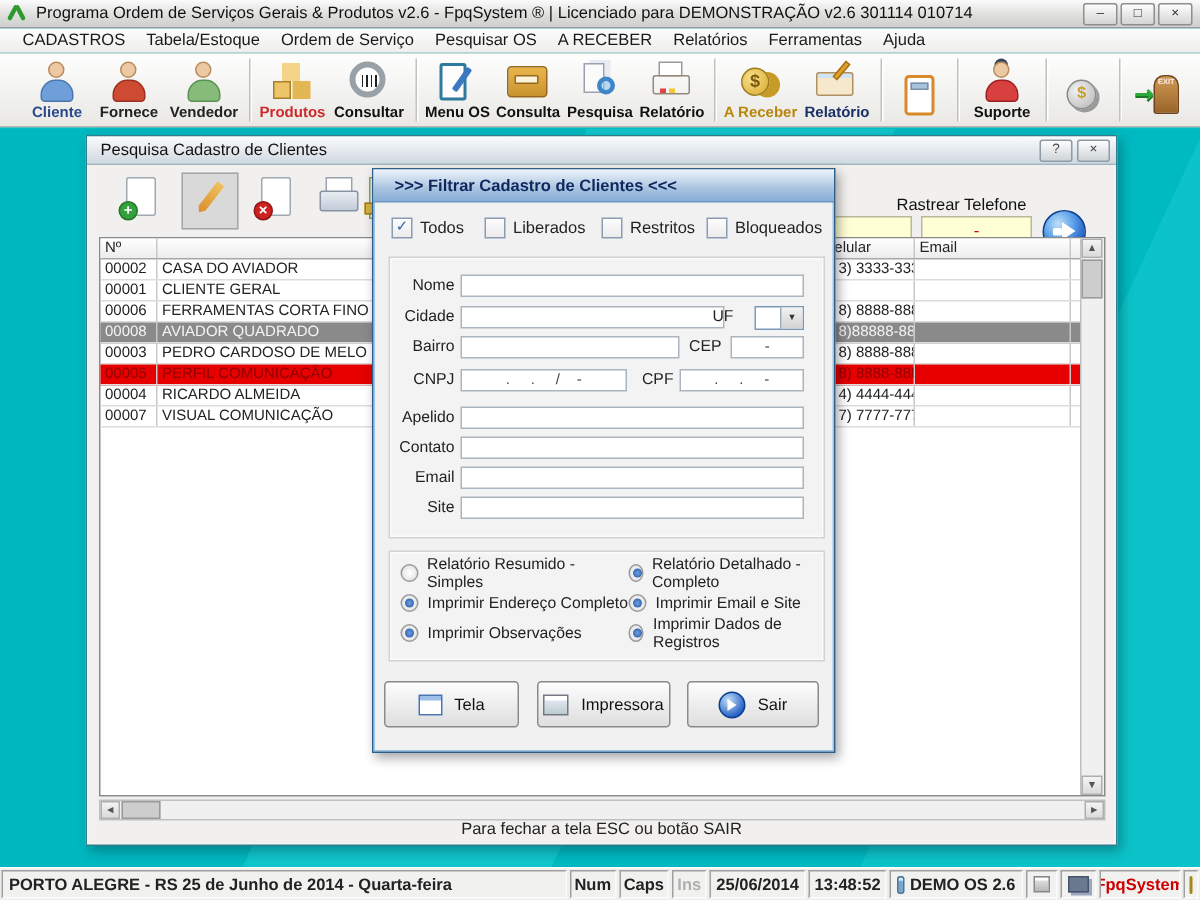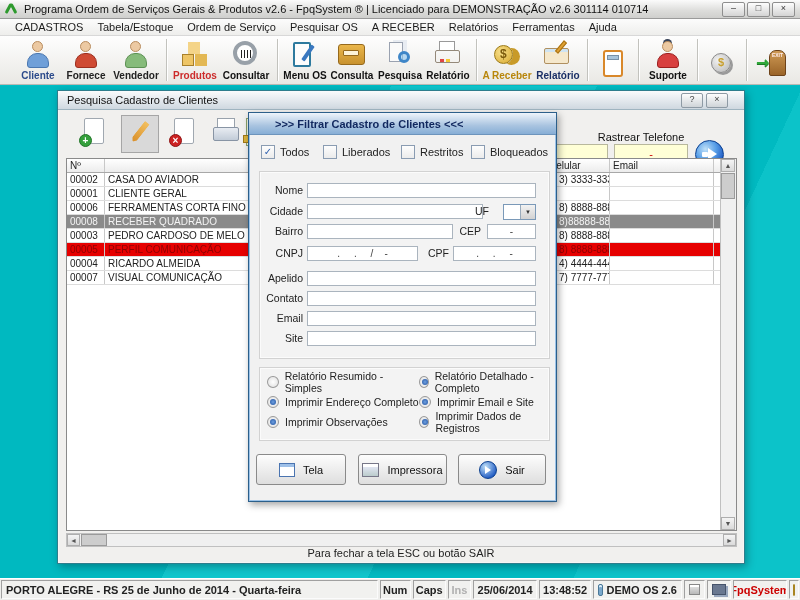--- a/index.html
+++ b/index.html
@@ -80,21 +80,21 @@
   .ticon-exit-door::after{content:"→";left:-1px;top:5px;color:#2fa83a;font:bold 16px "DejaVu Sans",sans-serif;text-shadow:0 1px 0 #1c7a26;}
 
   
   .desktop{position:absolute;left:0;top:86px;width:800px;height:492px;
     background:linear-gradient(115deg,#00b9c0 0 38%,#10c6cc 38% 58%,#00bac1 58% 78%,#0cc3c9 78%);}
 
   
   .swindow{position:absolute;left:57px;top:90px;width:686px;height:472px;background:#f1f0ee;
     border:1px solid #2e7d8c;box-shadow:0 0 0 1px rgba(255,255,255,.35) inset,2px 3px 8px rgba(0,30,40,.35);}
   .swin-title{position:absolute;left:0;top:0;right:0;height:18px;
-    background:linear-gradient(#fafbfc,#cfd8e0);border-bottom:1px solid #9fb4c0;display:flex;align-items:center;padding:0 16px 0 9px;}
+    background:linear-gradient(#fafbfc,#cfd8e0);border-bottom:1px solid #9fb4c0;display:flex;align-items:center;padding:0 4px 0 9px;}
   .swin-title .t{font-size:11px;color:#111;}
   .swin-btns{margin-left:auto;display:flex;gap:3px;}
   .swin-btn{width:20px;height:13px;border:1px solid #8e9aa4;border-radius:2px;background:linear-gradient(#fdfdfd,#cfd4d8);
     font-size:9px;line-height:11px;text-align:center;color:#444;}
   .swin-body{position:absolute;left:0;top:18px;right:0;bottom:0;}
 
   .w-ticon{position:absolute;width:36px;height:36px;}
   .w-ticon::before,.w-ticon::after{content:"";position:absolute;box-sizing:border-box;}
   .t-add::before,.t-del::before{left:8px;top:3px;width:20px;height:26px;background:#fff;border:1px solid #a0a8b0;border-radius:2px;}
   .t-add::after{content:"+";left:3px;top:19px;width:13px;height:13px;border-radius:50%;background:#35a03c;border:1px solid #227528;
@@ -141,21 +141,21 @@
   .hscroll{position:absolute;left:8px;top:424px;width:671px;height:14px;background:#f0f0f0;border:1px solid #c0c0c0;box-sizing:border-box;}
   .sbtn{position:absolute;background:linear-gradient(#f4f4f4,#dadada);border:1px solid #aeaeae;box-sizing:border-box;
     font-size:7px;color:#555;text-align:center;line-height:11px;}
   .sthumb{position:absolute;background:#cdcdcd;border:1px solid #9a9a9a;box-sizing:border-box;}
   .swin-footer{position:absolute;left:0;top:438px;width:100%;text-align:center;font-size:11px;color:#222;}
 
   
   .dialog{position:absolute;left:248px;top:112px;width:309px;height:390px;background:#f1f1f1;
     border:1px solid #2c5f8a;box-shadow:inset 0 0 0 1px #9cc3e8,2px 3px 7px rgba(0,0,0,.35);box-sizing:border-box;}
   .dlg-title{height:21px;background:linear-gradient(#eef4fb,#a9c4e0 60%,#87aed6);border-bottom:1px solid #6d94bc;
-    display:flex;align-items:center;padding-left:26px;font-weight:bold;font-size:11px;color:#10275e;}
+    display:flex;align-items:center;padding-left:14px;font-weight:bold;font-size:11px;color:#10275e;}
   .chkrow{position:absolute;left:0;top:32px;width:100%;height:16px;}
   .chk{position:absolute;display:flex;align-items:center;gap:5px;font-size:11px;color:#222;}
   .chk .box{width:12px;height:12px;background:linear-gradient(#fdfdfd,#ebebeb);border:1px solid #8a9cb2;
     font:bold 10px/11px "DejaVu Sans",sans-serif;color:#2d5fae;text-align:center;}
   .chk:nth-child(1){left:12px;} .chk:nth-child(2){left:74px;} .chk:nth-child(3){left:152px;} .chk:nth-child(4){left:222px;}
 
   .grp{position:absolute;left:10px;width:289px;border:1px solid #d2d2d2;box-shadow:0 0 0 1px #fbfbfb inset;background:#f3f3f3;}
   .grp1{top:58px;height:186px;}
   .grp2{top:254px;height:72px;}
   .frow{position:absolute;height:15px;}
@@ -330,21 +330,21 @@
             </div>
             <div class="trow">
               <span class="tcell c-num">00006</span>
               <span class="tcell c-name">FERRAMENTAS CORTA FINO</span>
               <span class="tcell c-mid"></span>
               <span class="tcell c-cel">8) 8888-8888</span>
               <span class="tcell c-email"></span>
             </div>
             <div class="trow sel">
               <span class="tcell c-num">00008</span>
-              <span class="tcell c-name">RECEBER QUADRADO</span>
+              <span class="tcell c-name">AVIADOR QUADRADO</span>
               <span class="tcell c-mid"></span>
               <span class="tcell c-cel">8)88888-8888</span>
               <span class="tcell c-email"></span>
             </div>
             <div class="trow">
               <span class="tcell c-num">00003</span>
               <span class="tcell c-name">PEDRO CARDOSO DE MELO</span>
               <span class="tcell c-mid"></span>
               <span class="tcell c-cel">8) 8888-8888</span>
               <span class="tcell c-email"></span>

